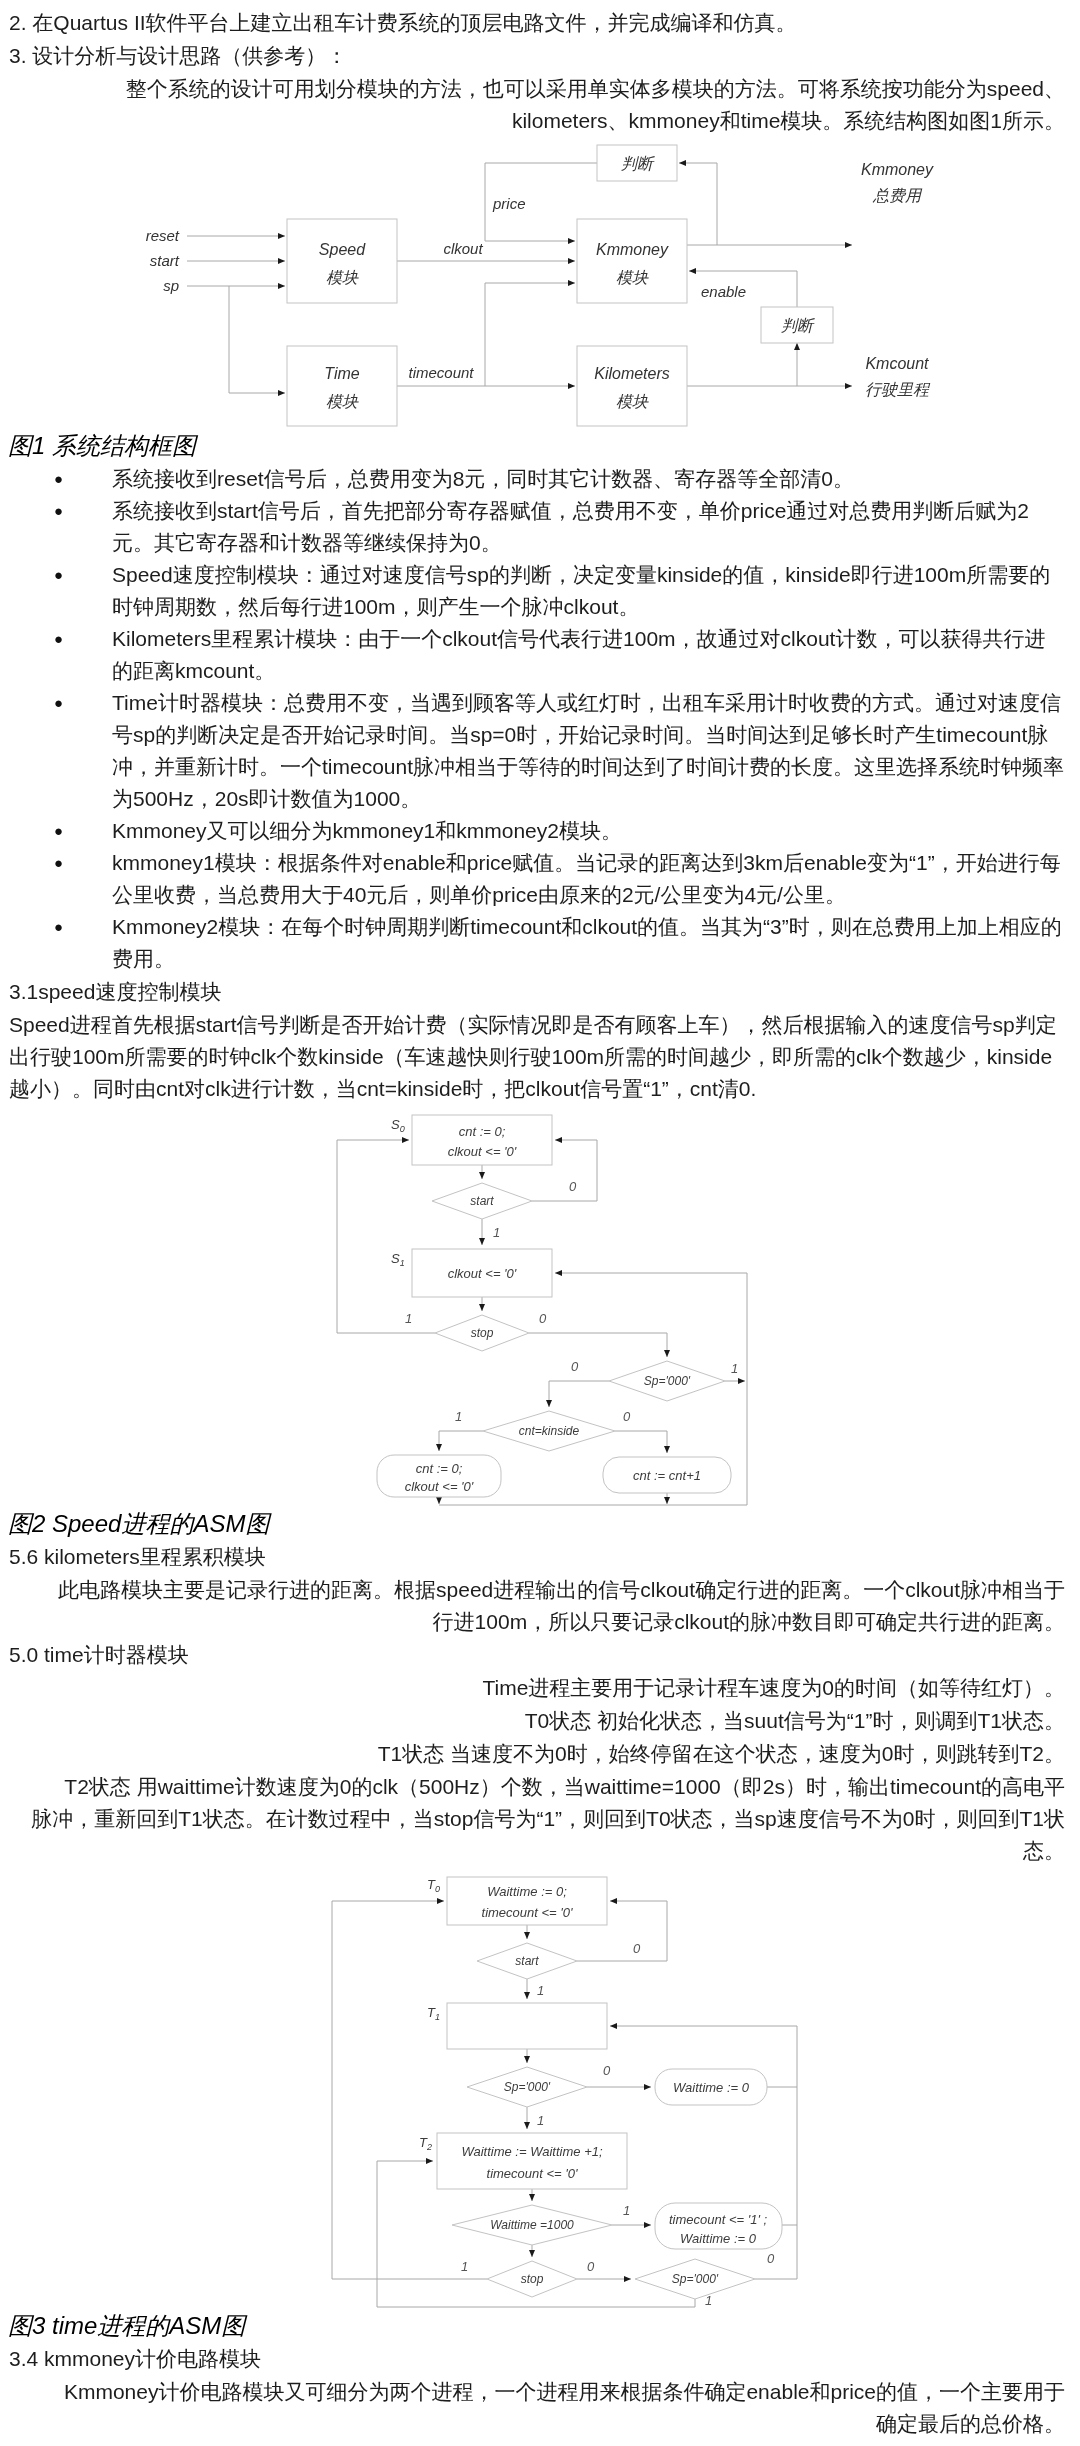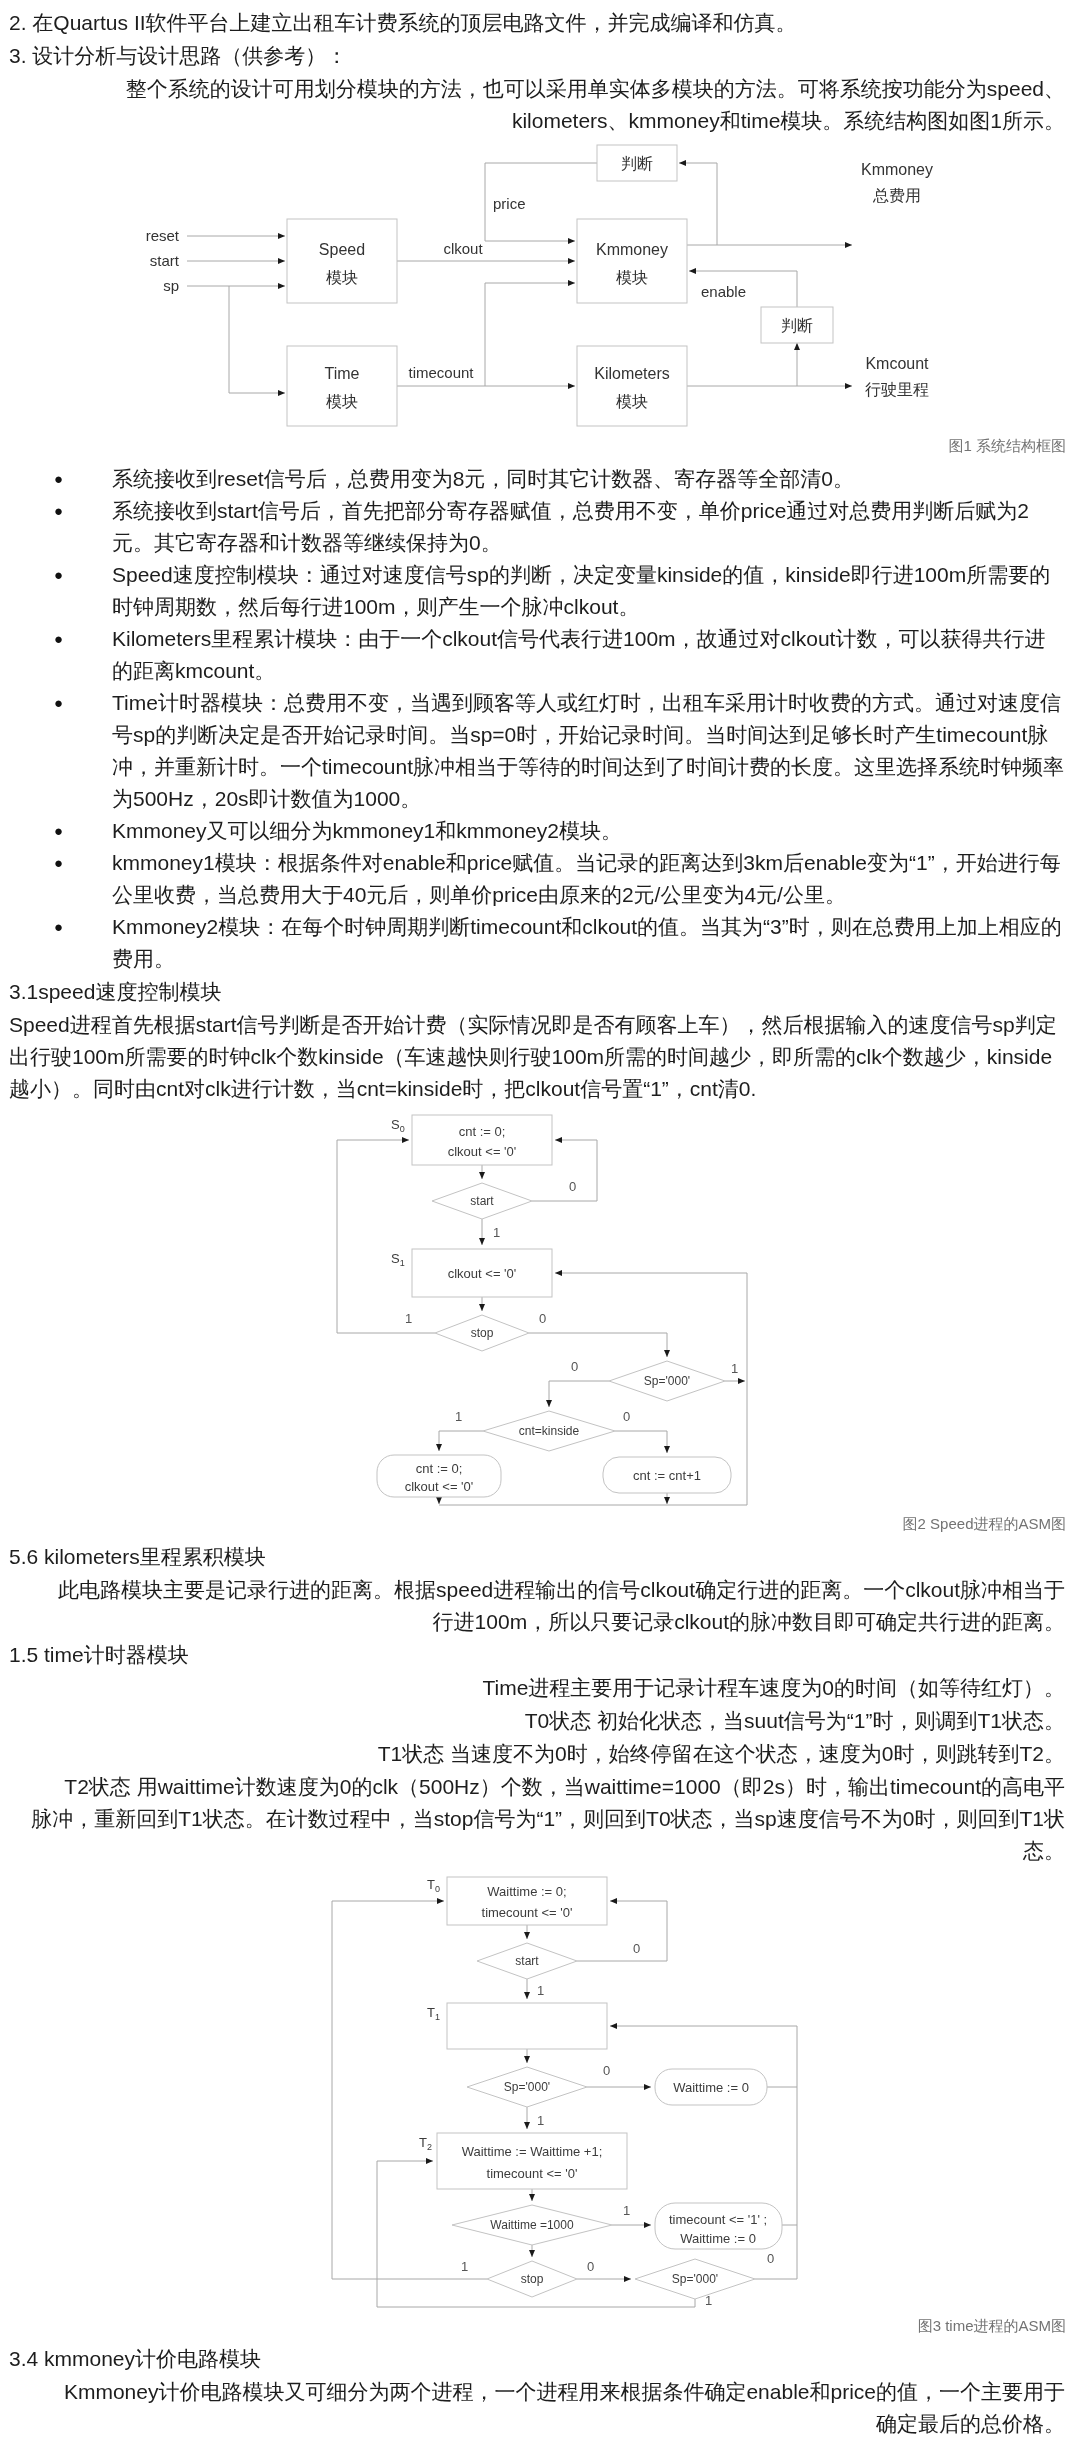--- a/index.html
+++ b/index.html
@@ -8,22 +8,22 @@
     font-family:"Liberation Sans","DejaVu Sans",sans-serif;
     font-size:21px;line-height:32px;
   }
   .doc{padding:6px 14px 0 8px;}
   p{margin:1px;}
   .indent{text-indent:2.3em;text-align:right;}
   ul.bullets{list-style:none;margin:0;padding:0;}
   ul.bullets li{display:flex;padding-left:46px;}
   .bm{flex:0 0 58px;font-size:15px;color:#111;}
   .bt{flex:1;}
-  figure{margin:4px auto 0 auto;text-align:center;}
-  .cap{font-size:15px;line-height:26px;text-align:right;color:#737373;margin:0 0 4px 0;}
+  figure{margin:4px auto 0 auto;text-align:center;font-style:italic;}
+  .cap{font-size:24px;line-height:26px;text-align:left;color:#000000;margin:0 0 4px 0;}
   svg{display:block;margin:0 auto;}
   svg text{font-family:"Liberation Sans","DejaVu Sans",sans-serif;fill:#3c3c3c;}
   .ln{stroke:#a8a8a8;fill:none;stroke-width:1;}
   .bx{fill:#ffffff;stroke:#c3c3c3;stroke-width:1;}
   .dt{font-size:13px;}
   .dd{font-size:12px;}
   .dl{font-size:13px;fill:#555;}
   .cn{font-size:16px;fill:#333;}
   .sg{font-size:15px;fill:#333;}
 </style>
@@ -181,21 +181,21 @@
       <text class="dl" x="336" y="312">0</text>
       <text class="dt" x="152" y="364" text-anchor="middle">cnt := 0;</text>
       <text class="dt" x="152" y="382" text-anchor="middle">clkout &lt;= '0'</text>
       <text class="dt" x="380" y="371" text-anchor="middle">cnt := cnt+1</text>
     </svg>
     <div class="cap">图2 Speed进程的ASM图</div>
   </figure>
 
   <p>5.6 kilometers里程累积模块</p>
   <p class="indent">此电路模块主要是记录行进的距离。根据speed进程输出的信号clkout确定行进的距离。一个clkout脉冲相当于行进100m，所以只要记录clkout的脉冲数目即可确定共行进的距离。</p>
-  <p>1.5 time计时器模块</p>
+  <p>5.0 time计时器模块</p>
   <p class="indent">Time进程主要用于记录计程车速度为0的时间（如等待红灯）。</p>
   <p class="indent">T0状态 初始化状态，当suut信号为“1”时，则调到T1状态。</p>
   <p class="indent">T1状态 当速度不为0时，始终停留在这个状态，速度为0时，则跳转到T2。</p>
   <p class="indent">T2状态 用waittime计数速度为0的clk（500Hz）个数，当waittime=1000（即2s）时，输出timecount的高电平脉冲，重新回到T1状态。在计数过程中，当stop信号为“1”，则回到T0状态，当sp速度信号不为0时，则回到T1状态。</p>
 
   <figure>
     <svg width="600" height="442" viewBox="0 0 600 442">
       <defs>
         <marker id="a3" markerWidth="8" markerHeight="8" refX="7" refY="3" orient="auto">
           <path d="M0,0 L7,3 L0,6 z" fill="#1a1a1a"></path>

